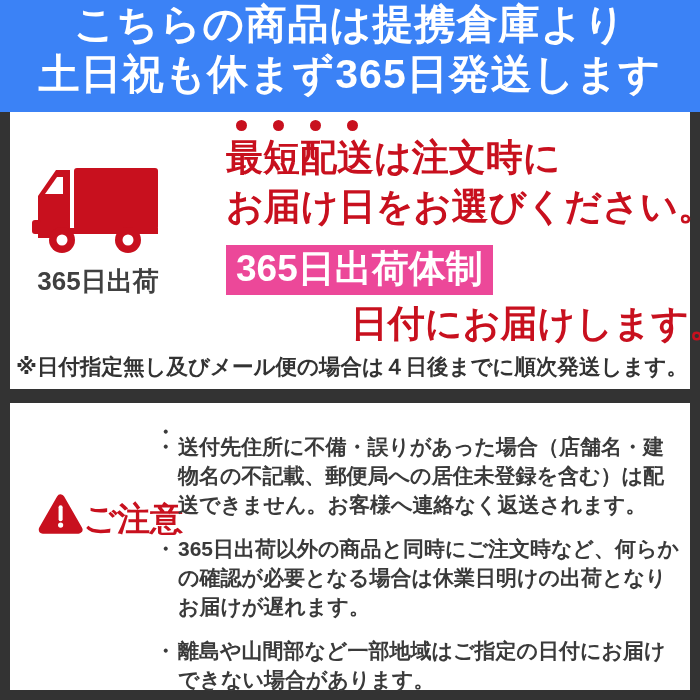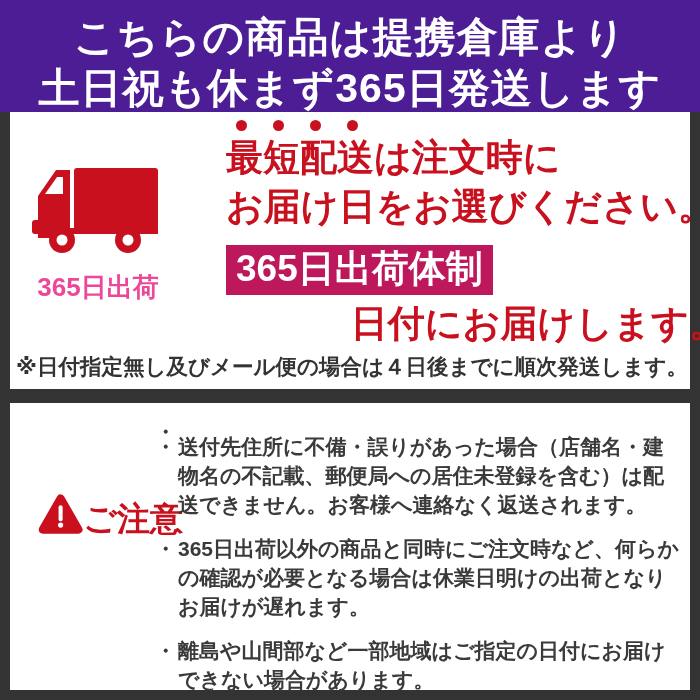--- a/index.html
+++ b/index.html
@@ -8,22 +8,22 @@
     font-family: "Liberation Sans", "DejaVu Sans", sans-serif;
     background: #333333;
     position: relative;
     overflow: hidden;
   }
   .stage { position: absolute; inset: 0; background: #333333; }
 
   
   .banner {
     position: absolute; left: 0; top: 0; width: 700px; height: 112px;
-    background: #4c1d95; color: #ffffff;
-    display: flex; flex-direction: column; justify-content: flex-end; align-items: center;
+    background: #3b82f6; color: #ffffff;
+    display: flex; flex-direction: column; justify-content: flex-start; align-items: center;
     gap: 2px;
   }
   .banner .line {
     font-size: 41px; font-weight: bold; letter-spacing: 1px; line-height: 1.18;
     white-space: nowrap;
   }
 
   
   .panel {
     position: absolute; left: 10px; width: 680px; background: #ffffff;
@@ -31,35 +31,35 @@
   .panel1 { top: 112px; height: 277px; }
   .panel2 { top: 403px; height: 287px; }
 
   
   .truck-col {
     position: absolute; left: 8px; top: 50px; width: 160px;
     display: flex; flex-direction: column; align-items: center;
   }
   .truck-icon { width: 132px; height: 96px; }
   .truck-label {
-    margin-top: 12px; color: #ec4899; font-weight: bold; font-size: 26px;
+    margin-top: 6px; color: #404040; font-weight: bold; font-size: 26px;
     white-space: nowrap; letter-spacing: 0px;
   }
 
   
   .msg-col { position: absolute; left: 172px; top: 8px; width: 500px; color: #c8101e; margin-left: 44px; }
   .dots-row { height: 14px; display: flex; padding-left: 10px; }
   .dot {
     width: 11px; height: 11px; border-radius: 50%; background: #c8101e;
     margin-right: 26px;
   }
   .msg-line { font-size: 37px; font-weight: bold; line-height: 1.32; white-space: nowrap; }
   .box-row { margin-top: 13px; display: flex; align-items: center; white-space: nowrap; }
   .highlight-box {
-    background: #be185d; color: #ffffff; font-size: 37px; font-weight: bold;
+    background: #ec4899; color: #ffffff; font-size: 37px; font-weight: bold;
     padding: 4px 10px 6px 10px; line-height: 1.1;
   }
   .after-box { font-size: 37px; font-weight: bold; margin-left: 12px; }
   .msg-line3 { font-size: 37px; font-weight: bold; margin-top: 4px; white-space: nowrap; text-align: right; }
 
   .note {
     position: absolute; left: 4px; right: 0; bottom: 8px;
     text-align: center; color: #333333; font-size: 21.5px; font-weight: bold;
     white-space: nowrap; letter-spacing: 0px;
   }

